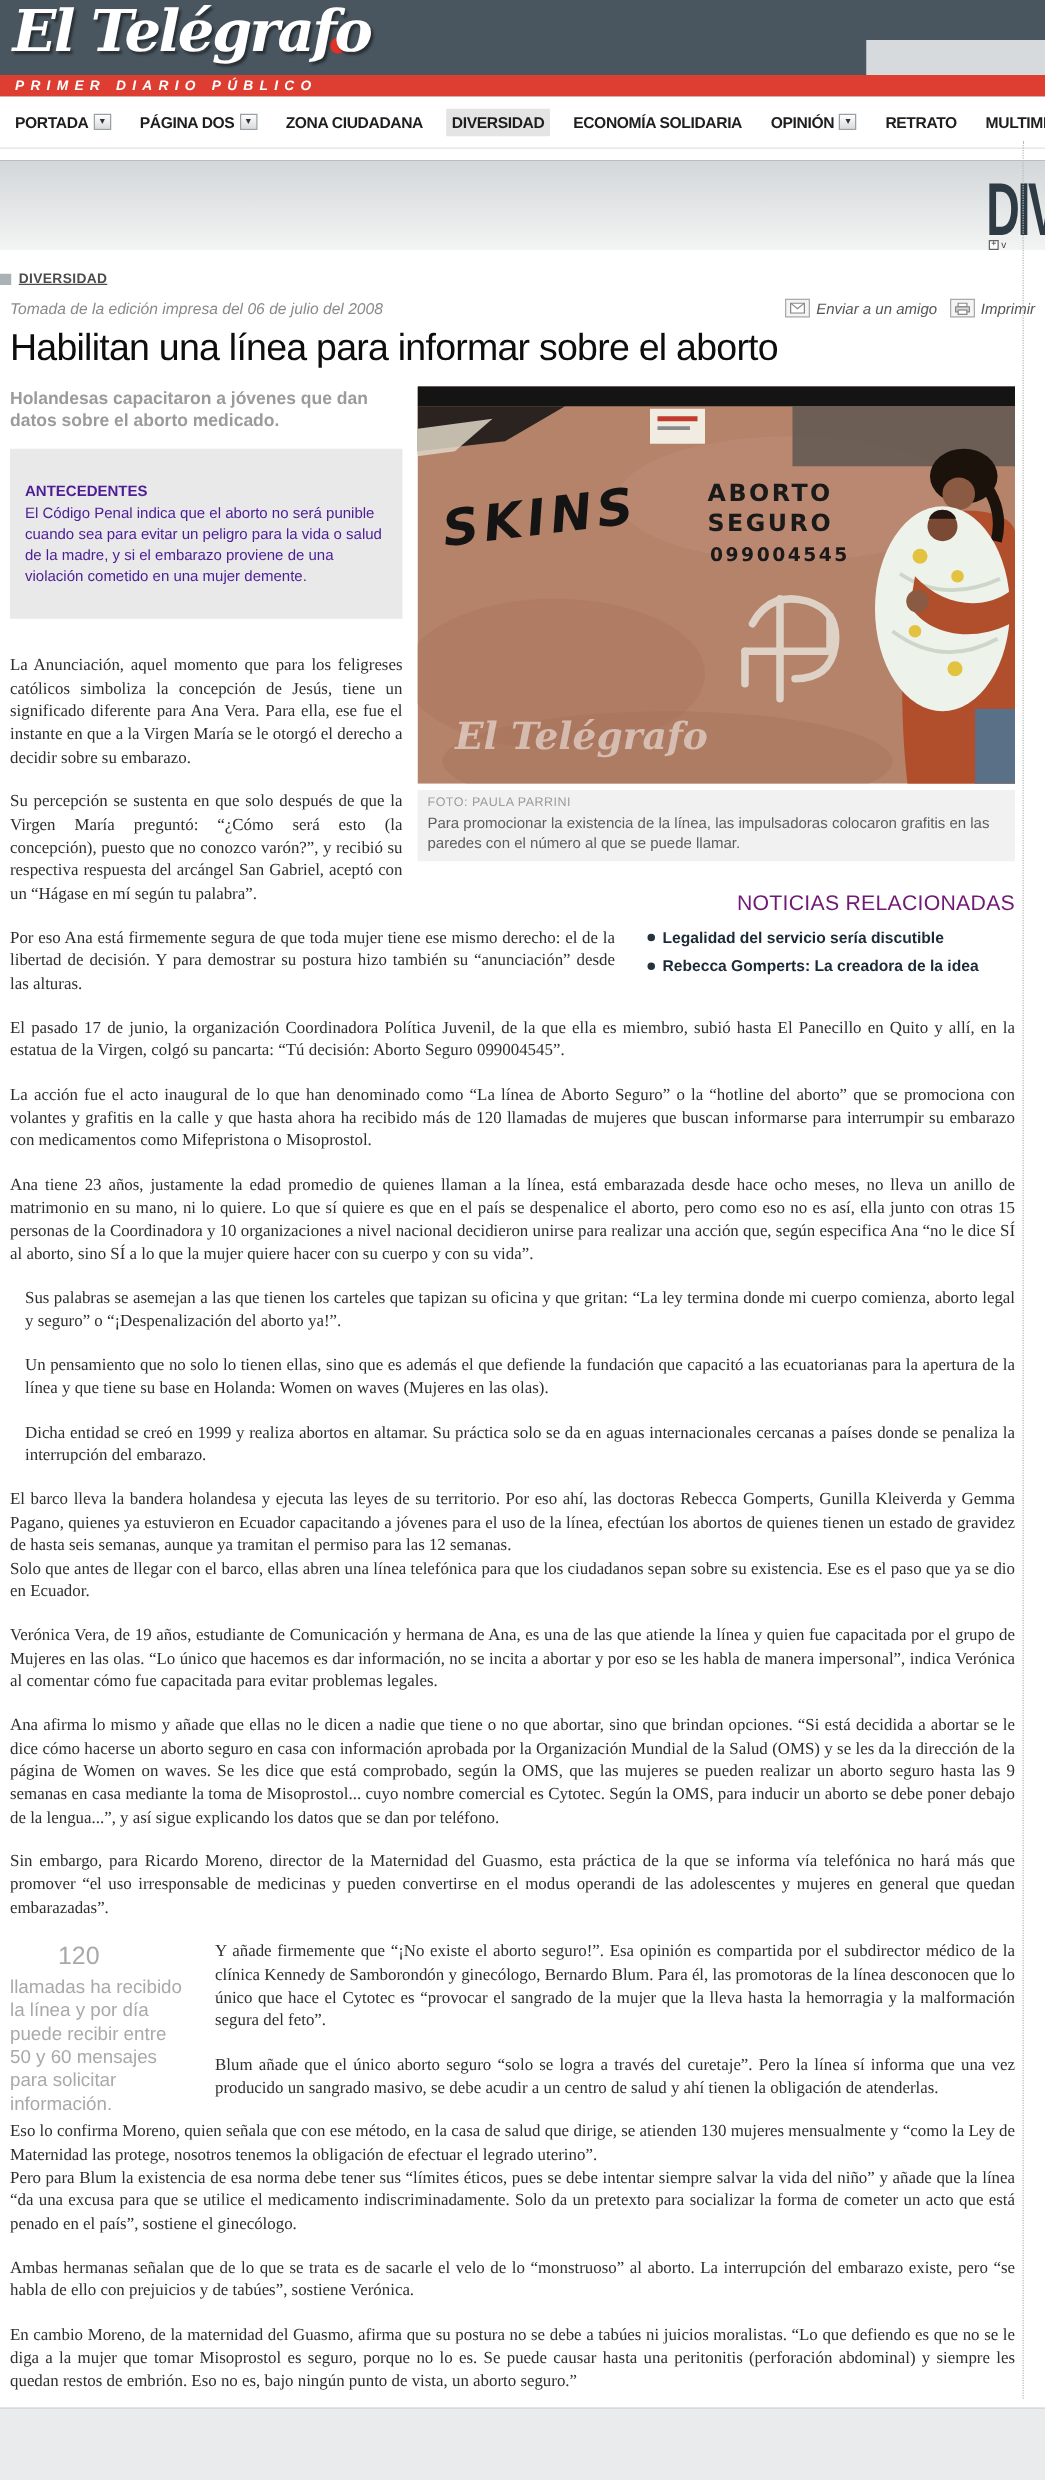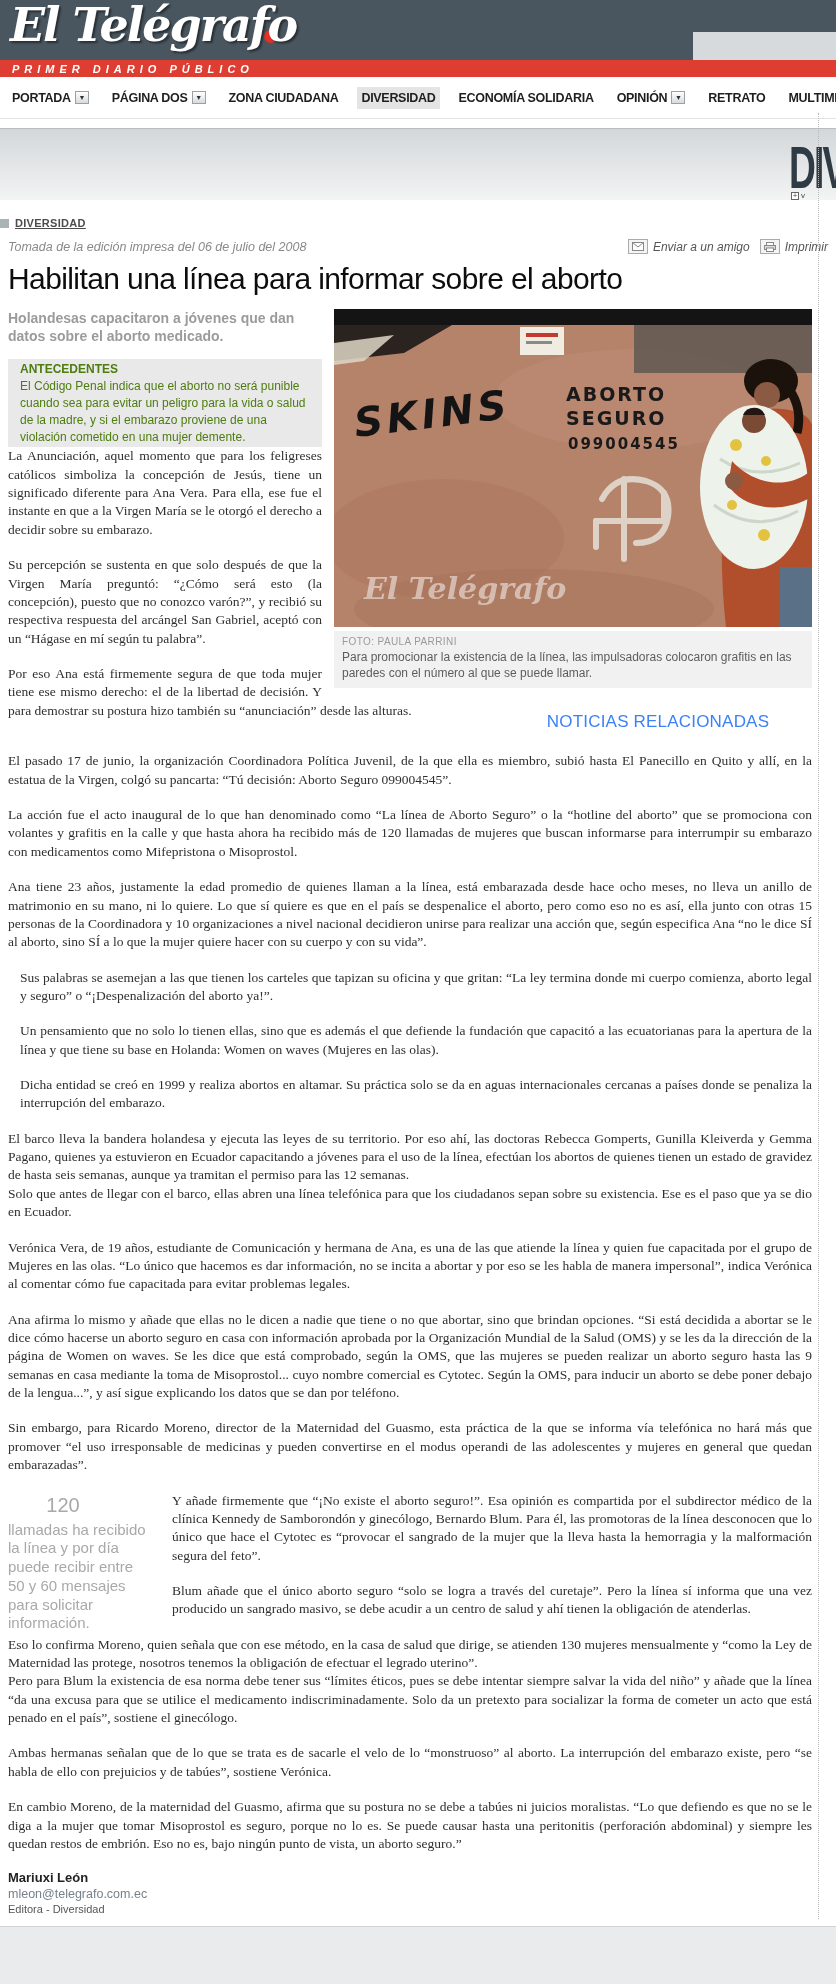--- a/index.html
+++ b/index.html
@@ -58,32 +58,32 @@
     display:flex; align-items:center; justify-content:center; }
   .headline { font-size:30px; color:#0d0d0d; letter-spacing:-0.6px; font-weight:normal;
     margin:8px 8px 14px 8px; line-height:1.1; }
   
   .content { width:804px; margin-left:8px; position:relative; }
   .photo-wrap { float:right; width:478px; margin:0 0 10px 12px; }
   .caption-box { background:#f1f1f1; padding:5px 8px 7px 8px; }
   .credit { font-size:10px; color:#9a9a9a; letter-spacing:.4px; margin-bottom:2px; }
   .caption { font-size:12px; color:#5d5d5d; line-height:1.35; }
   .related { float:right; clear:right; width:308px; margin:14px 0 10px 12px; }
-  .rel-title { font-size:17px; color:#3b82f6; text-align:center; letter-spacing:.2px;
+  .rel-title { font-size:17px; color:#701a75; text-align:right; letter-spacing:.2px;
     margin-bottom:10px; }
   .rel-list { list-style:none; margin:0; padding:0 0 0 14px; }
   .rel-item { font-size:12.5px; font-weight:bold; color:#1d2b38; margin-bottom:7px;
     padding-left:12px; position:relative; cursor:pointer; line-height:1.25; }
   .rel-item::before { content:""; position:absolute; left:0; top:4px; width:6px; height:6px;
     border-radius:50%; background:#26323c; }
   .leftcol { width:314px; }
   .subhead { font-size:14px; font-weight:bold; color:#9b9b9b; line-height:1.3;
     margin:4px 0 14px 0; width:290px; }
-  .antecedentes { background:#e9e9e9; padding:2px 12px; font-size:12px; color:#4d7c0f;
-    line-height:1.4; }
+  .antecedentes { background:#e9e9e9; padding:26px 12px; font-size:12px; color:#4c1d95;
+    line-height:1.4; margin-bottom:28px; }
   .antecedentes .ant-title { font-weight:bold; }
   .antecedentes p { margin:0 0 14px 0; }
   .antecedentes p:last-child { margin-bottom:0; }
   .bodyp { font-family:"Liberation Serif","DejaVu Serif",serif; font-size:13.5px; color:#2f2f2f;
     line-height:1.36; text-align:justify; margin:0 0 17px 0; white-space:pre-line; }
   .clear-r { clear:right; }
   .pq-row { display:flex; clear:both; margin-top:4px; }
   .pq { width:152px; flex:none; color:#a9a9a9; padding-top:2px; }
   .pq-num { font-size:20px; text-align:center; width:110px; margin-bottom:4px; }
   .pq-text { font-size:15px; line-height:1.25; width:140px; }
@@ -248,20 +248,26 @@
       <text x="30" y="290" font-family="DejaVu Serif, serif" font-style="italic" font-weight="bold" font-size="30" fill="#ffffff" opacity="0.5">El Telégrafo</text>
     </svg>
     <div class="caption-box">
       <div class="credit">FOTO: PAULA PARRINI</div>
       <div class="caption">Para promocionar la existencia de la línea, las impulsadoras colocaron grafitis en las paredes con el número al que se puede llamar.</div>
     </div>
   </div>
 
   <div class="related">
     <div class="rel-title">NOTICIAS RELACIONADAS</div>
+    <ul class="rel-list">
+
+        <li class="rel-item">Legalidad del servicio sería discutible</li>
+
+        <li class="rel-item">Rebecca Gomperts: La creadora de la idea</li>
+      </ul>
   </div>
 
   <div class="leftcol">
     <div class="subhead">Holandesas capacitaron a jóvenes que dan datos sobre el aborto medicado.</div>
     <div class="antecedentes">
       <div class="ant-title">ANTECEDENTES</div>
       <div>
 
       <p>El Código Penal indica que el aborto no será punible cuando sea para evitar un peligro para la vida o salud de la madre, y si el embarazo proviene de una violación cometido en una mujer demente.</p>
         </div>

